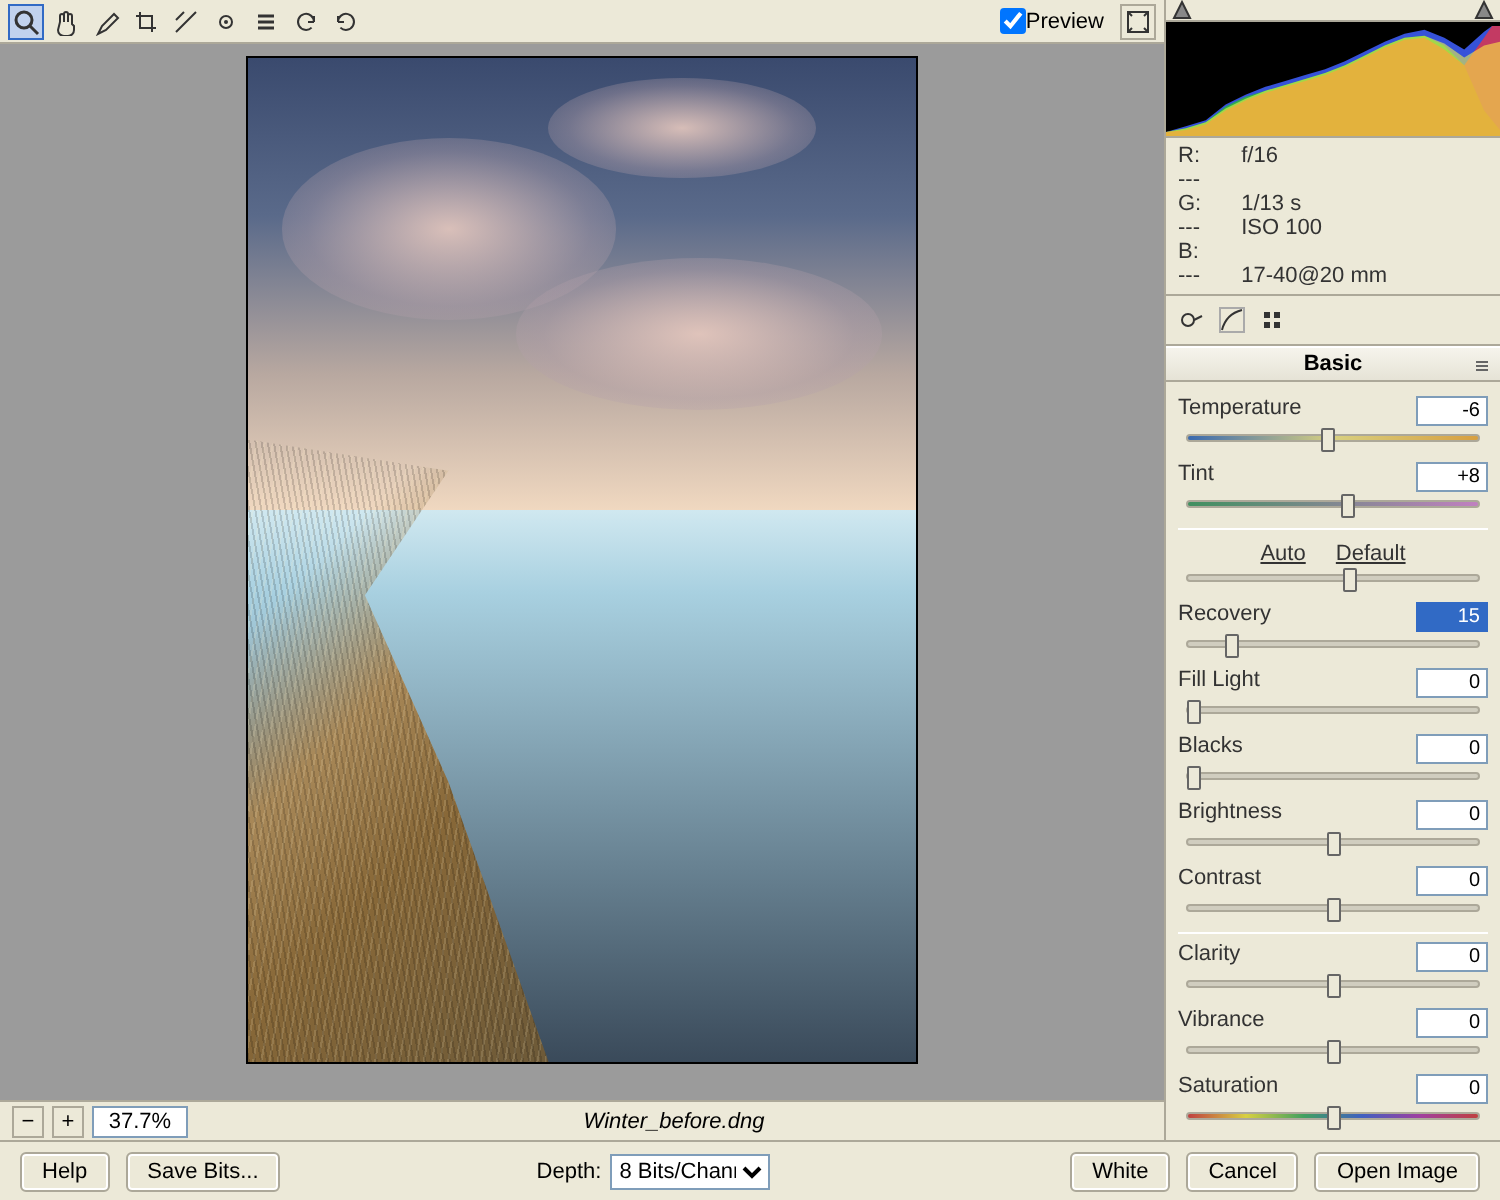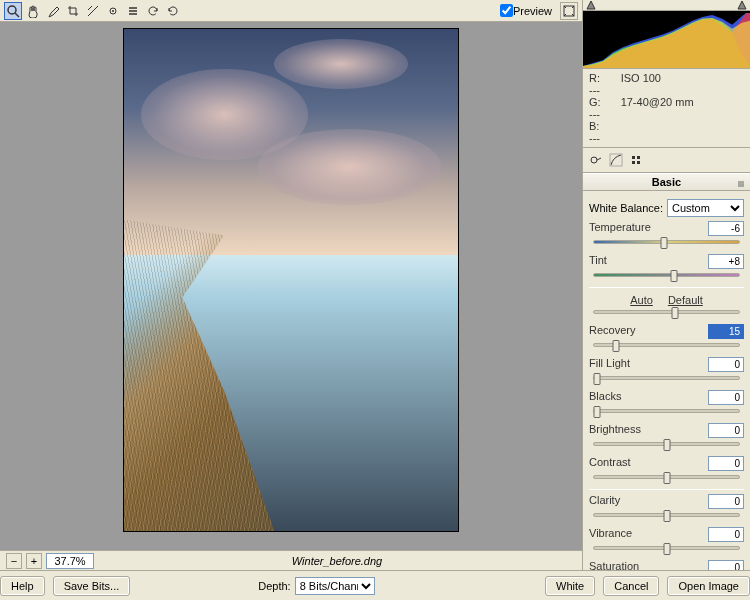--- a/index.html
+++ b/index.html
@@ -43,21 +43,21 @@
   .slider-track.temp { background: linear-gradient(90deg,#3a6ab0,#d8d080,#d8a040); }
   .slider-track.tint { background: linear-gradient(90deg,#409060,#c080c0); }
   .slider-track.sat { background: linear-gradient(90deg,#c04040,#d8d040,#40a060,#4060c0,#a040a0,#c04040); }
   .slider-thumb { position:absolute; top:-4px; width:7px; height:12px; background:#ece9d8; border:1px solid #666; border-radius:1px; transform:translateX(-50%); cursor:pointer; }
   .slider-row { height: 10px; margin: 0 0 4px; }
   .wb-row { display:flex; align-items:center; gap:4px; margin: 4px 0; }
   .wb-row select { flex:1; height:18px; border:1px solid #7f9db9; background:#fff; font-size:11px; }
   .links-row { text-align:center; margin: 6px 0 4px; }
   .links-row span { text-decoration:underline; color:#333; cursor:pointer; margin: 0 6px; }
   .hr { height:1px; background:#aca899; margin: 4px 0; border-top:1px solid #fff; }
-  .bottom-bar { position:absolute; bottom:0; left:0; right:0; height:30px; background:#ece9d8; border-top:1px solid #aca899; display:flex; align-items:center; padding: 0 0; gap:8px; }
+  .bottom-bar { position:absolute; bottom:0; left:0; right:0; height:30px; background:#ece9d8; border-top:1px solid #aca899; display:flex; align-items:center; padding: 0 10px; gap:8px; }
   .btn { height:20px; padding: 0 10px; background:#ece9d8; border:1px solid #aca899; border-radius:3px; cursor:pointer; font-size:11px; line-height:18px; box-shadow: inset 0 0 0 1px #fff; }
   .depth { display:flex; align-items:center; gap:4px; margin-left: 120px; }
   .depth select { width:80px; height:18px; border:1px solid #7f9db9; background:#fff; }
   .preview-chk { display:flex; align-items:center; gap:0; margin-left:auto; }
   .fullscreen-btn { width:18px; height:18px; border:1px solid #aca899; background:#ece9d8; margin-left:6px; cursor:pointer; display:flex; align-items:center; justify-content:center; }
   .spacer { flex:1; }
 </style>
 </head>
 <body>
 
@@ -157,20 +157,21 @@
         <path d="M0 58 L0 56 10 54 20 51 30 44 40 39 50 35 60 32 70 29 80 26 90 22 100 17 110 12 120 8 130 7 140 11 150 18 160 12 168 10 L168 58 Z" fill="#ffff40" opacity=".55"></path>
       </svg>
     </div>
     <div class="meta">
       <div class="meta-col">
         <span>R: <span>---</span></span>
         <span>G: <span>---</span></span>
         <span>B: <span>---</span></span>
       </div>
       <div class="meta-col">
+        <span><span>f/16</span>&nbsp;&nbsp;<span>1/13 s</span></span>
         <span><span>ISO 100</span>&nbsp;&nbsp;<span>17-40@20 mm</span></span>
       </div>
     </div>
     <div class="tab-icons">
       <div class="ico">
           <svg width="14" height="14">
             <circle cx="5" cy="7" r="3" fill="none" stroke="#333"></circle>
             <path d="M8 7l4-2" stroke="#333"></path>
           </svg>
         </div>
@@ -186,24 +187,20 @@
           </svg>
         </div>
     </div>
     <div class="section-header">
       <span>Basic</span>
       <div class="menu"><svg width="10" height="10">
             <path d="M2 3h6M2 5h6M2 7h6" stroke="#666"></path>
           </svg></div>
     </div>
     <div class="controls">
-      <div class="wb-row">
-        <label>White Balance:</label>
-        <select><option>Custom</option></select>
-      </div>
 
       <div class="row">
           <label>Temperature</label>
           <div class="spacer"></div>
           <div class="val">-6</div>
         </div>
       <div class="row slider-row">
           <div class="slider-track temp">
             <div class="slider-thumb" style="left:48%"></div>
           </div>

